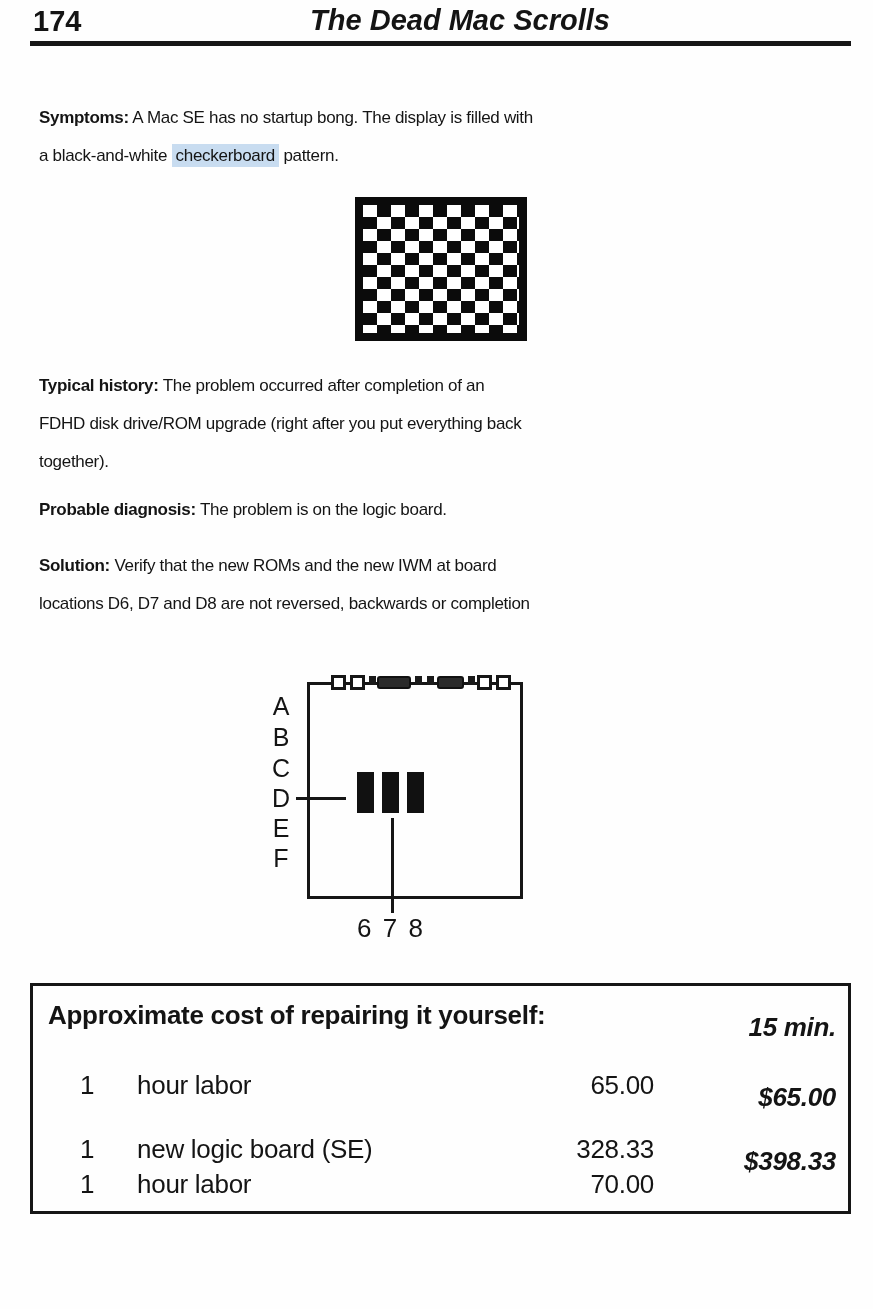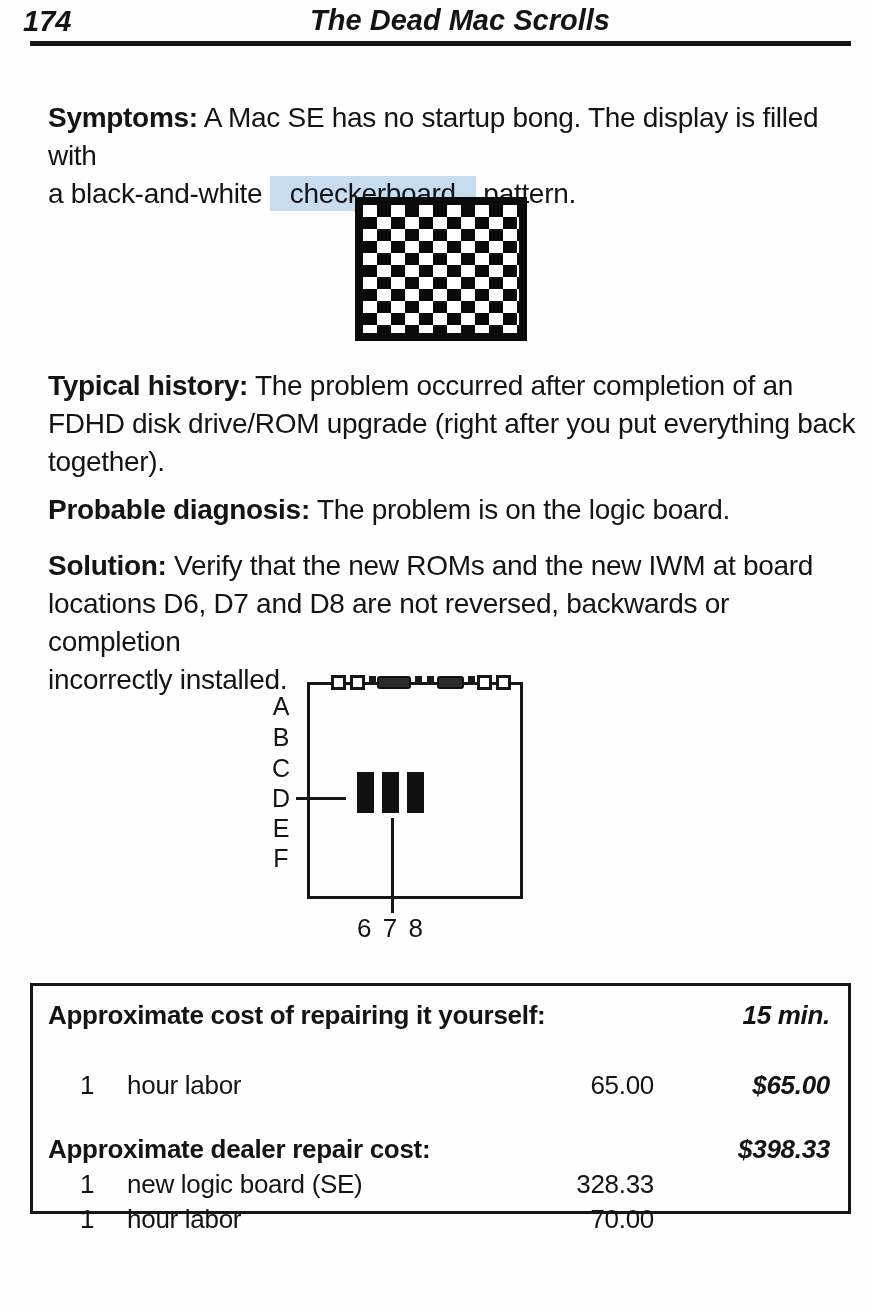--- a/index.html
+++ b/index.html
@@ -11,40 +11,40 @@
   .page {
     position: relative;
     width: 873px;
     height: 1309px;
     background: #fefefe;
     overflow: hidden;
   }
 
   
   .hdr-num {
-    position: absolute; left: 23px; top: 5px;
-    font-size: 29px; font-weight: 700; font-style: italic;
+    position: absolute; left: 33px; top: 5px;
+    font-size: 29px; font-weight: 700; 
   }
   .hdr-title {
     position: absolute; left: 0; right: 0; top: 4px;
     text-align: center;
     font-size: 29px; font-weight: 700; font-style: italic; margin-left: 47px;
   }
   .hdr-rule {
     position: absolute; left: 30px; top: 41px;
     width: 821px; height: 5px; background: #161616;
   }
 
   
   .para {
-    position: absolute; left: 48px; width: 818px;
-    font-size: 28px; line-height: 38px; letter-spacing: -0.3px;
+    position: absolute; left: 39px; width: 818px;
+    font-size: 17px; line-height: 38px; letter-spacing: -0.3px;
   }
   .para b { font-weight: 700; }
-  .hl { padding: 2px 20px; }
+  .hl { padding: 2px 4px; }
 
   .p-symptoms   { top: 99px; }
   .p-history    { top: 367px; }
   .p-diagnosis  { top: 491px; }
   .p-solution   { top: 547px; }
 
   
   .checkerboard {
     position: absolute; left: 355px; top: 197px;
     width: 172px; height: 144px;
@@ -108,25 +108,25 @@
   .cost-table {
     position: absolute; left: 30px; top: 983px;
     width: 821px; height: 231px;
     border: 3px solid #161616;
     padding-top: 12px;
     font-size: 26px; letter-spacing: -0.3px;
   }
   .ct-row, .ct-item { position: relative; line-height: 35px; padding-left: 15px; }
   .ct-label { font-weight: 700; }
   .ct-total {
-    position: absolute; right: 18px;
-    font-weight: 700; font-style: italic;
+    position: absolute; right: 12px;
+    font-weight: 700; font-style: italic; margin-top: 12px;
   }
   .ct-item { padding-left: 47px; }
-  .ct-desc { margin-left: 26px; }
+  .ct-desc { margin-left: 36px; }
   .ct-amount { position: absolute; right: 194px; }
   .ct-gap-lg { height: 35px; }
   .ct-gap-sm { height: 29px; }
 </style>
 </head>
 <body style="color: rgb(20, 20, 20);">
 
 <div class="page">
 
   <div class="hdr-num">174</div>
@@ -148,21 +148,20 @@
 
   <div class="para p-history">
     <div><b>Typical history:</b><span> The problem occurred after completion of an</span></div>
     <div>FDHD disk drive/ROM upgrade (right after you put everything back</div>
     <div>together).</div>
   </div>
 
   <div class="para p-solution">
     <div><b>Solution:</b><span> Verify that the new ROMs and the new IWM at board</span></div>
     <div>locations D6, D7 and D8 are not reversed, backwards or completion</div>
-    <div>incorrectly installed.</div>
   </div>
 
   <div class="board-diagram">
     <div class="board-outline"></div>
 
     <span class="row-letter rl-a">A</span>
     <span class="row-letter rl-b">B</span>
     <span class="row-letter rl-c">C</span>
     <span class="row-letter rl-d">D</span>
     <span class="row-letter rl-e">E</span>
@@ -203,21 +202,20 @@
     </div>
     <div class="ct-item">
       <span class="ct-qty">1</span>
       <span class="ct-desc">hour labor</span>
       <span class="ct-amount">65.00</span>
     </div>
 
     <div class="ct-gap-sm"></div>
 
     <div class="ct-row">
-      <span class="ct-label">Approximate dealer repair cost:</span>
       <span class="ct-total">$398.33</span>
     </div>
     <div class="ct-item">
       <span class="ct-qty">1</span>
       <span class="ct-desc">new logic board (SE)</span>
       <span class="ct-amount">328.33</span>
     </div>
     <div class="ct-item">
       <span class="ct-qty">1</span>
       <span class="ct-desc">hour labor</span>

